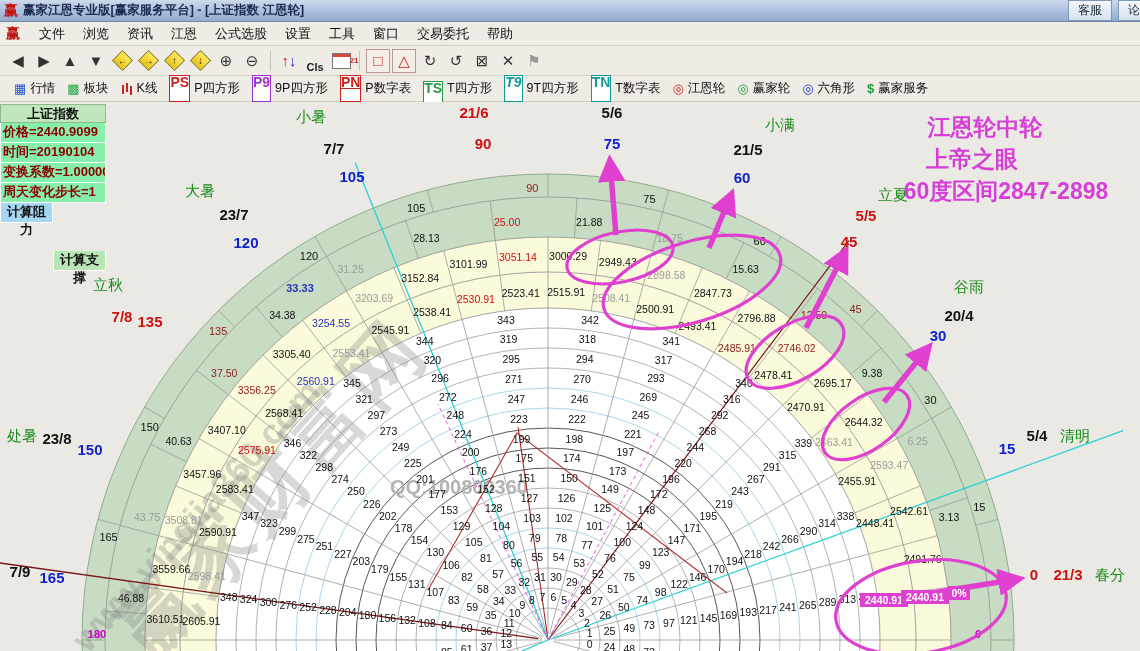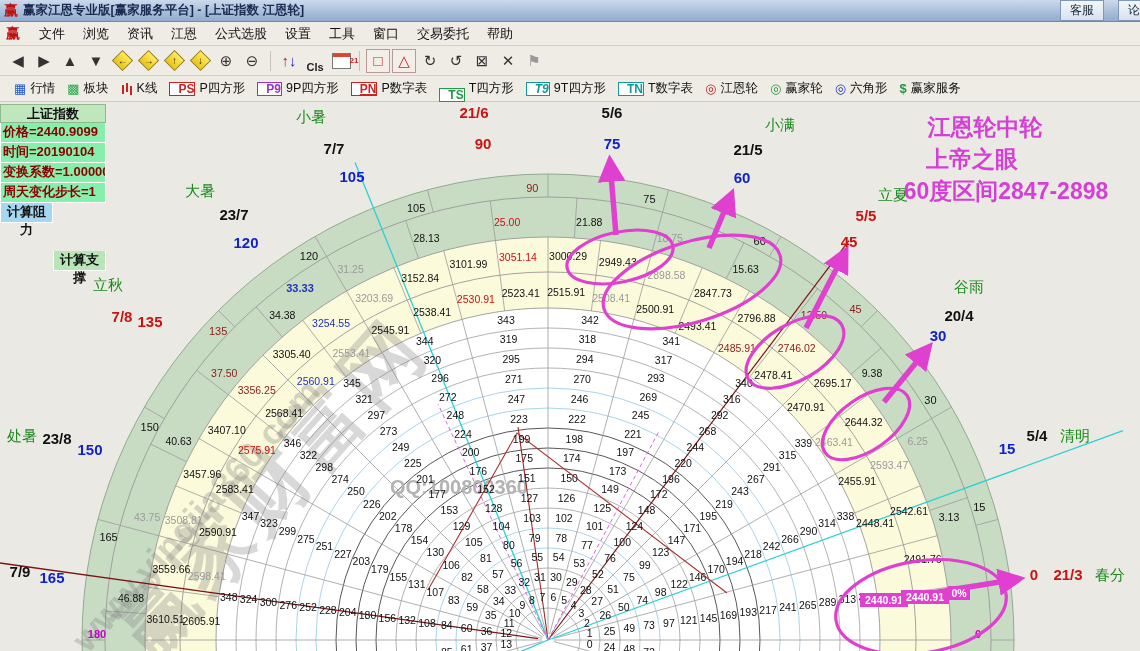--- a/index.html
+++ b/index.html
@@ -7,21 +7,21 @@
     font-family:"Liberation Sans","DejaVu Sans",sans-serif; background:#ebe9e4; }
 
   
   .titlebar { height:22px; display:flex; align-items:center;
     background:linear-gradient(#cdd9ec,#a6bcd9 60%,#93abce);
     border-bottom:1px solid #6f87a8; padding:0 4px; }
   .titlebar .logo { color:#c01010; font-weight:bold; font-size:14px; margin-right:5px; }
   .titlebar .title { font-size:12.5px; font-weight:bold; color:#1a2a50; flex:1;
     white-space:nowrap; overflow:hidden; }
   .tb-btn { font-size:12px; color:#123; background:linear-gradient(#f4f7fb,#d7e2ef);
-    border:1px solid #8098b8; padding:1px 9px; margin-left:14px; white-space:nowrap; }
+    border:1px solid #8098b8; padding:1px 9px; margin-left:6px; white-space:nowrap; }
   .tb-btn.clip { margin-right:-26px; }
 
   
   .menubar { height:24px; display:flex; align-items:center; background:#eeece5;
     border-bottom:1px solid #d4d0c8; padding:0 6px; }
   .menubar .applogo { color:#c01010; font-weight:bold; font-size:14px; margin-right:10px; }
   .menu-item { font-size:13px; color:#111; padding:2px 9px; cursor:default; }
 
   
   .toolbar1 { height:30px; display:flex; align-items:center; background:#eeece5;
@@ -38,22 +38,22 @@
   .t1 .cal { width:16px; height:16px; border:1px solid #777; background:#fff; font-size:8px;
     text-align:center; line-height:13px; color:#c22; font-weight:bold;
     box-shadow:inset 0 3px 0 #d43;padding-left:17px; }
   .sep1 { width:1px; height:20px; background:#c6c2ba; margin:0 4px; }
 
   
   .toolbar2 { height:26px; display:flex; align-items:center; background:#eeece5;
     border-bottom:1px solid #cfcbc2; padding:0 8px; }
   .t2 { display:flex; align-items:center; gap:4px; padding:2px 6px; font-size:12.5px;
     color:#111; white-space:nowrap; }
-  .chip { display:inline-block; min-width:14px; height:14px; border:1px solid currentColor;
-    font-size:12px; font-weight:bold; text-align:center; line-height:12px; background:#fff;padding-left:8px; }
+  .chip { display:inline-block; min-width:14px; height:27px; border:1px solid currentColor;
+    font-size:14px; font-weight:bold; text-align:center; line-height:12px; background:#fff; }
   .cir { font-size:13px; font-weight:bold; }
   .glyphicon { font-size:13px; }
   .candle { position:relative; width:12px; height:14px; display:inline-block; }
   .candle::before { content:""; position:absolute; left:1px; top:3px; width:2px; height:9px;
     background:#c22; box-shadow:4px -2px 0 #c22, 8px 1px 0 #c22; }
 
   
   .chart { position:relative; width:1140px; height:549px; background:#ebe9e4; }
   svg { display:block; }
   svg text { font-family:"Liberation Sans","DejaVu Sans",sans-serif; }

